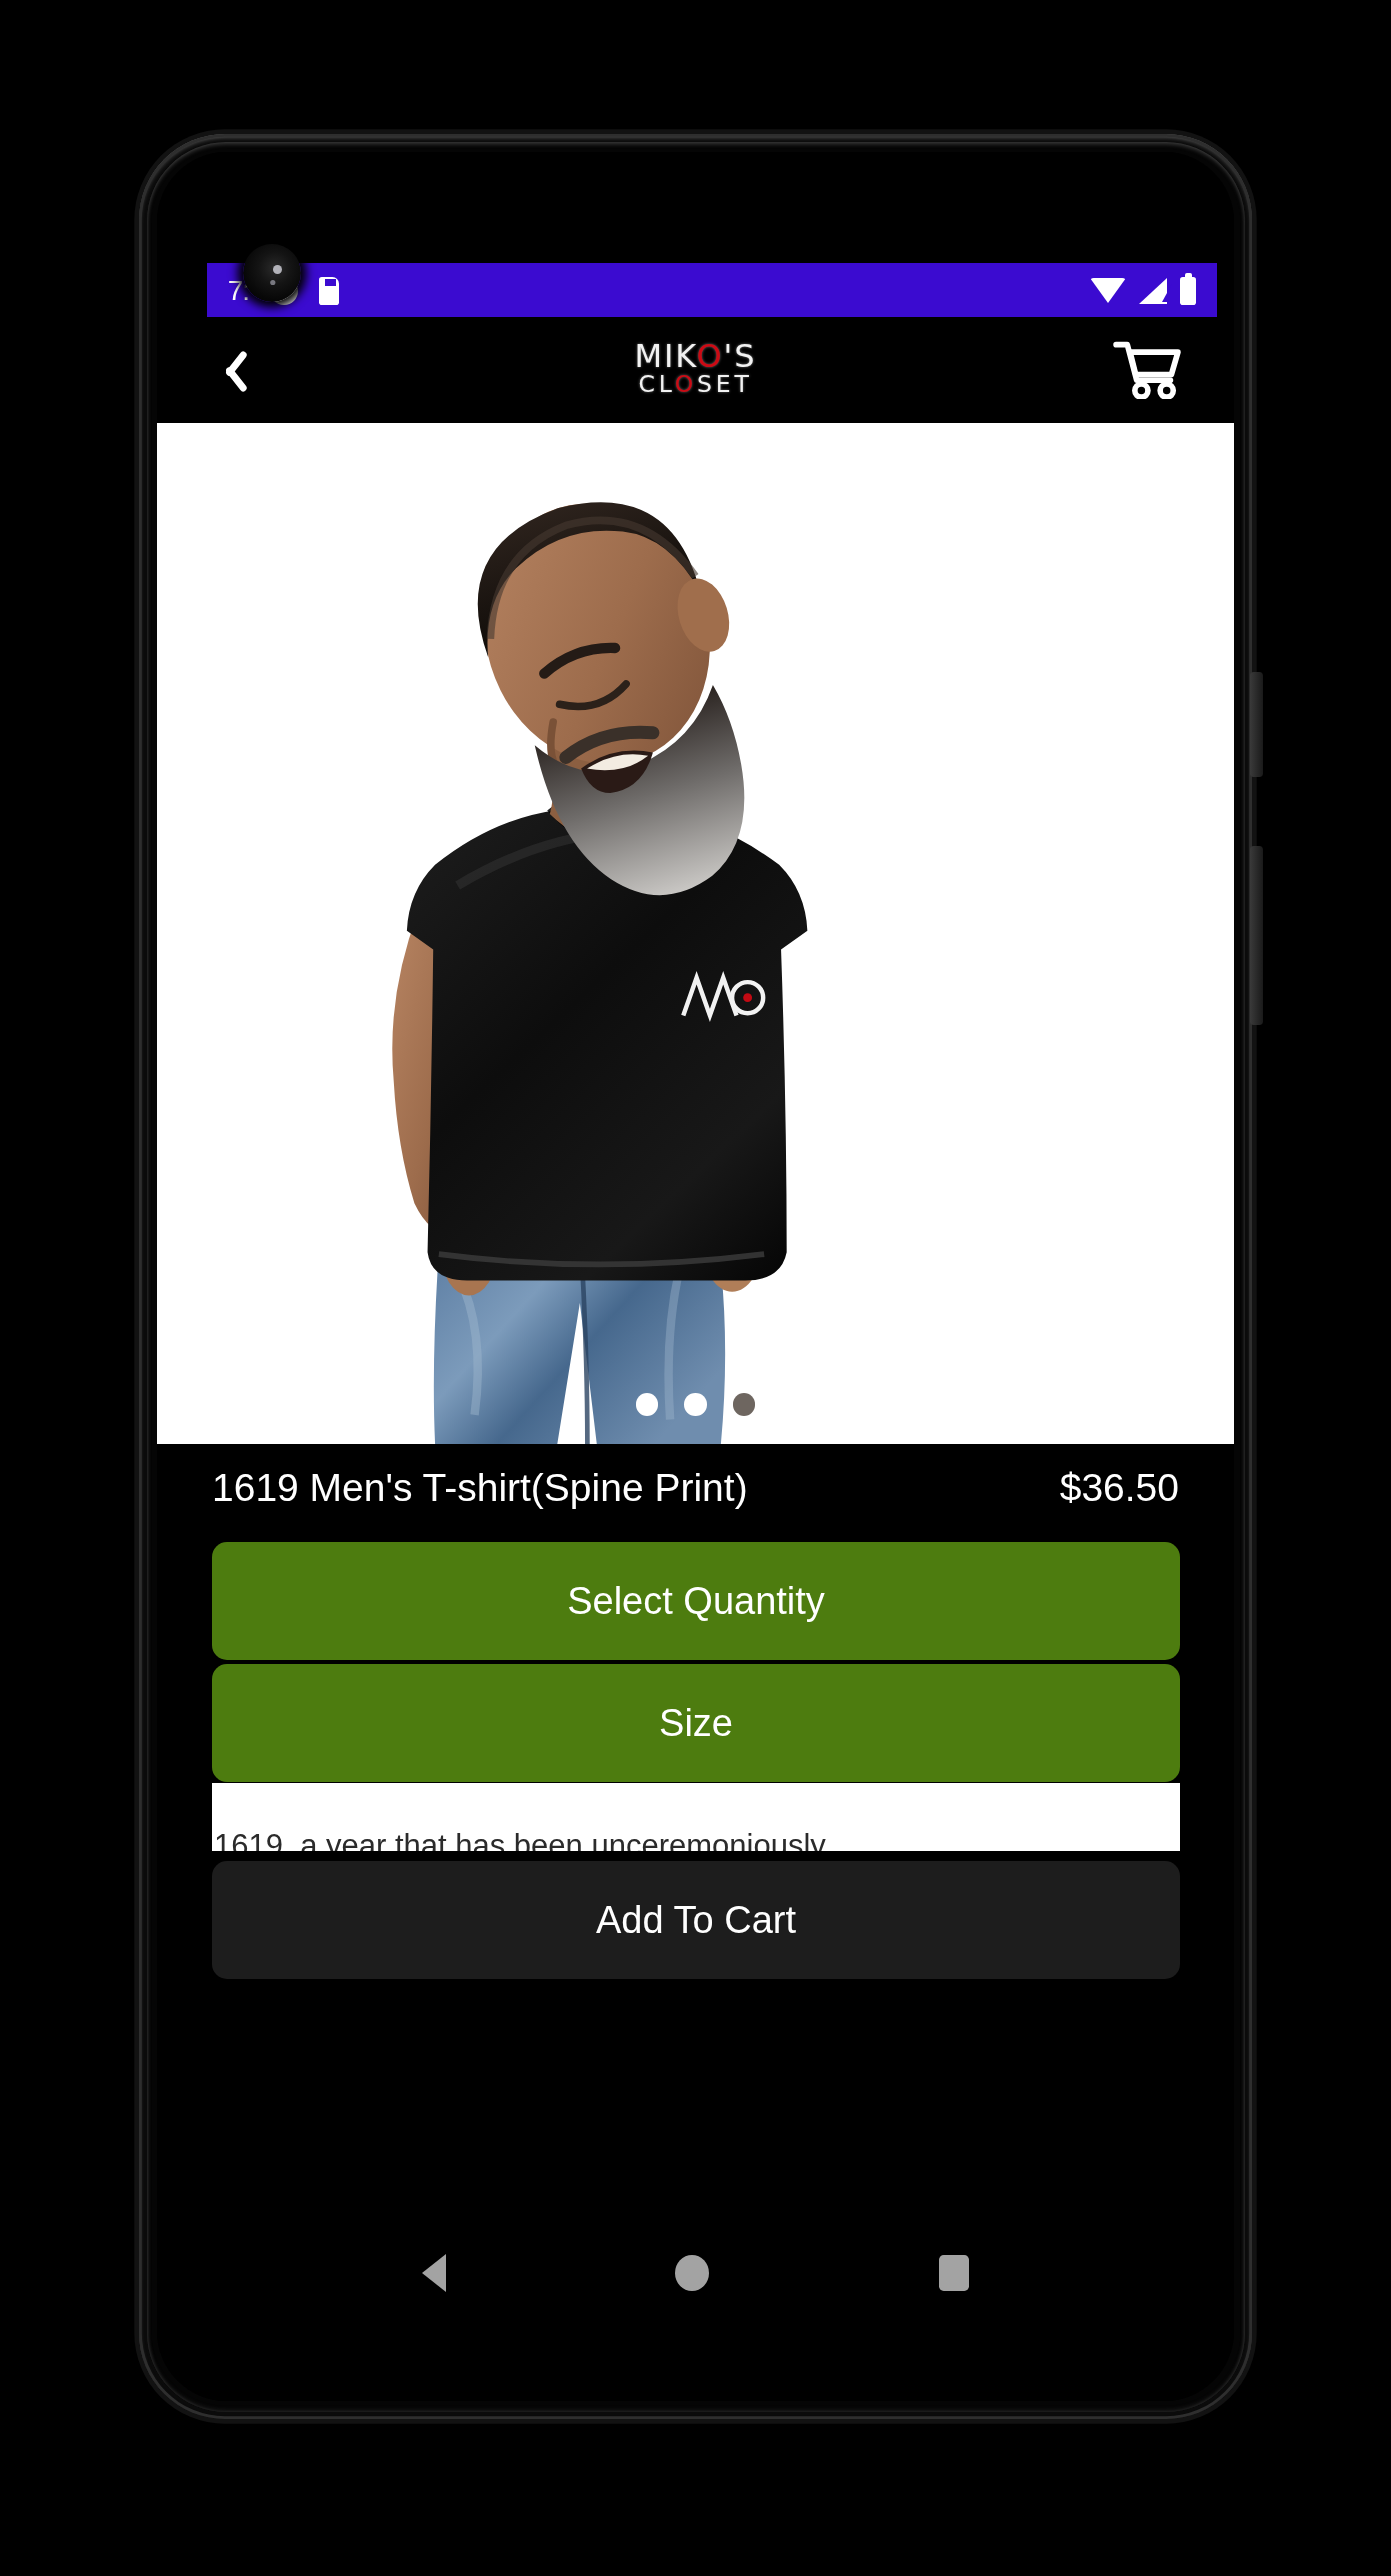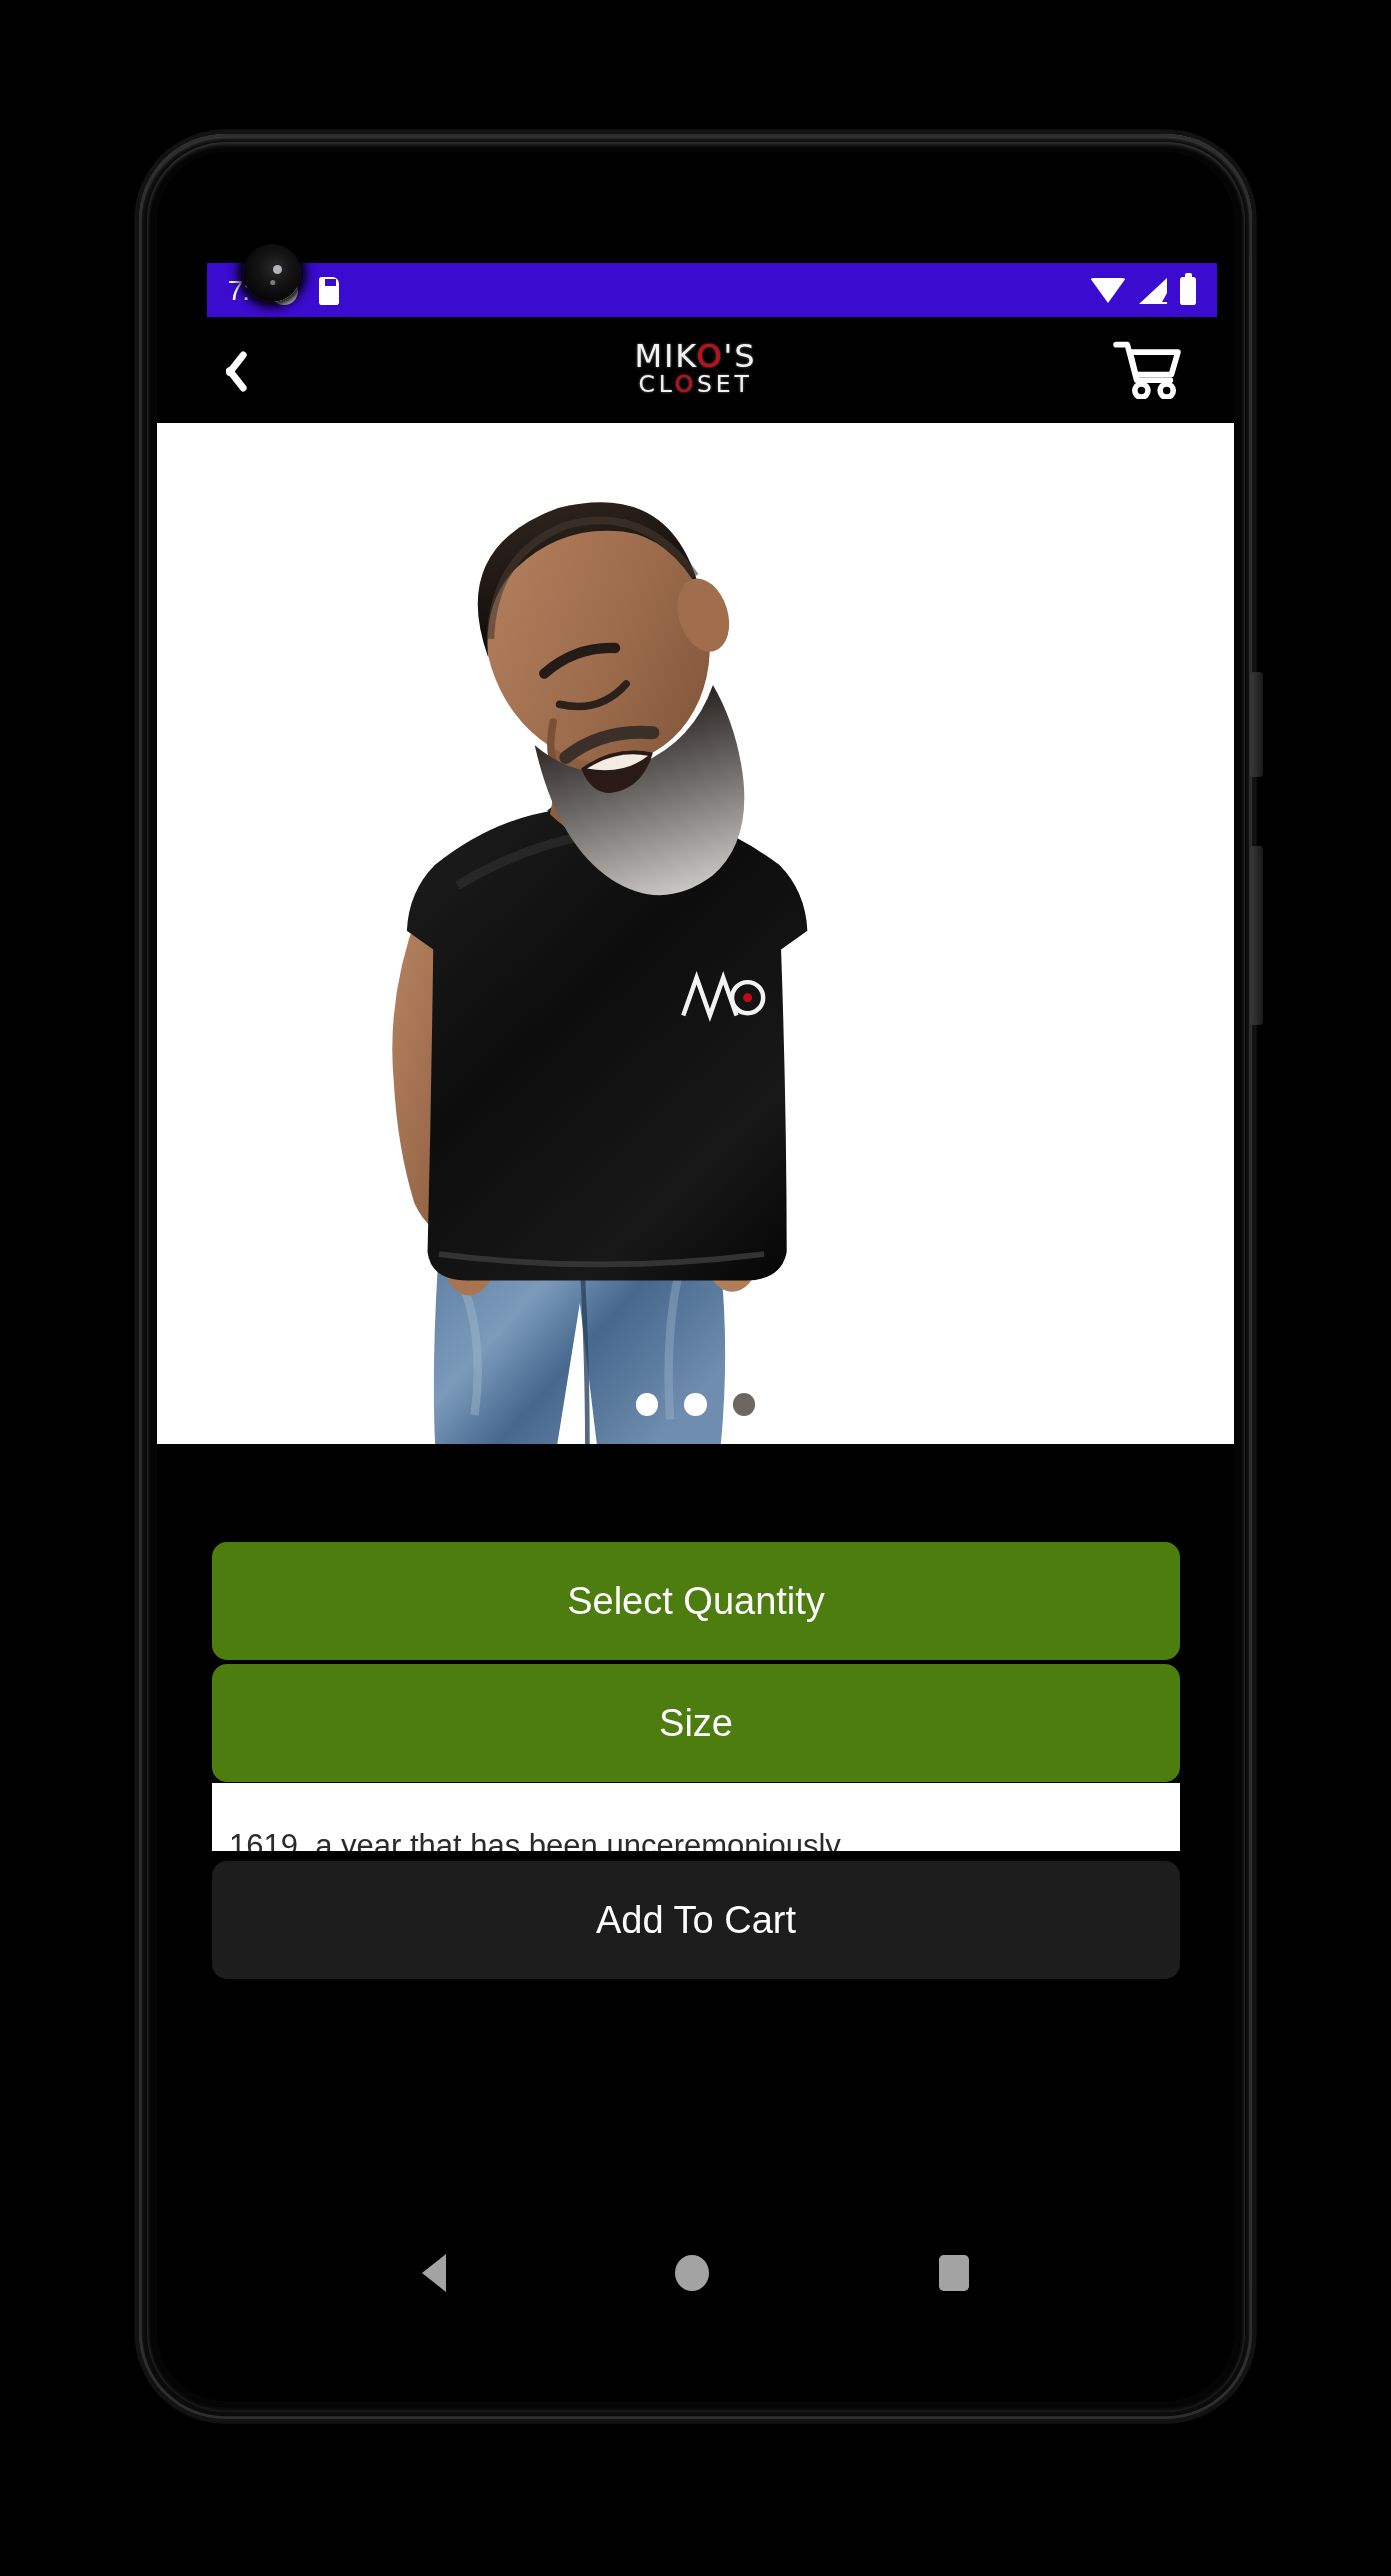--- a/index.html
+++ b/index.html
@@ -242,21 +242,21 @@
   
   .desc-panel {
     position: absolute;
     left: 55px; top: 1631px;
     width: 968px; height: 68px;
     background: #ffffff;
     overflow: hidden;
   }
   .desc-text {
     position: absolute;
-    left: 17px; top: 45px;
+    left: 2px; top: 45px;
     width: 940px;
     color: #2b2b2b;
     font-size: 31px;
     white-space: nowrap;
   }
 
   
   .action-row {
     position: absolute;
     left: 55px; top: 1709px;
@@ -422,20 +422,24 @@
             </g>
           </svg>
 
           <div class="carousel-dots">
             <span class="dot-item active"></span>
             <span class="dot-item active"></span>
             <span class="dot-item inactive"></span>
           </div>
         </div>
 
+        <div class="title-row">
+          <span class="product-name">1619 Men's T-shirt(Spine Print)</span>
+          <span class="product-price">$36.50</span>
+        </div>
 
         <div class="option-btn qty">
           <span>Select Quantity</span>
         </div>
         <div class="option-btn size">
           <span>Size</span>
         </div>
 
         <div class="desc-panel">
           <span class="desc-text">1619, a year that has been unceremoniously</span>

